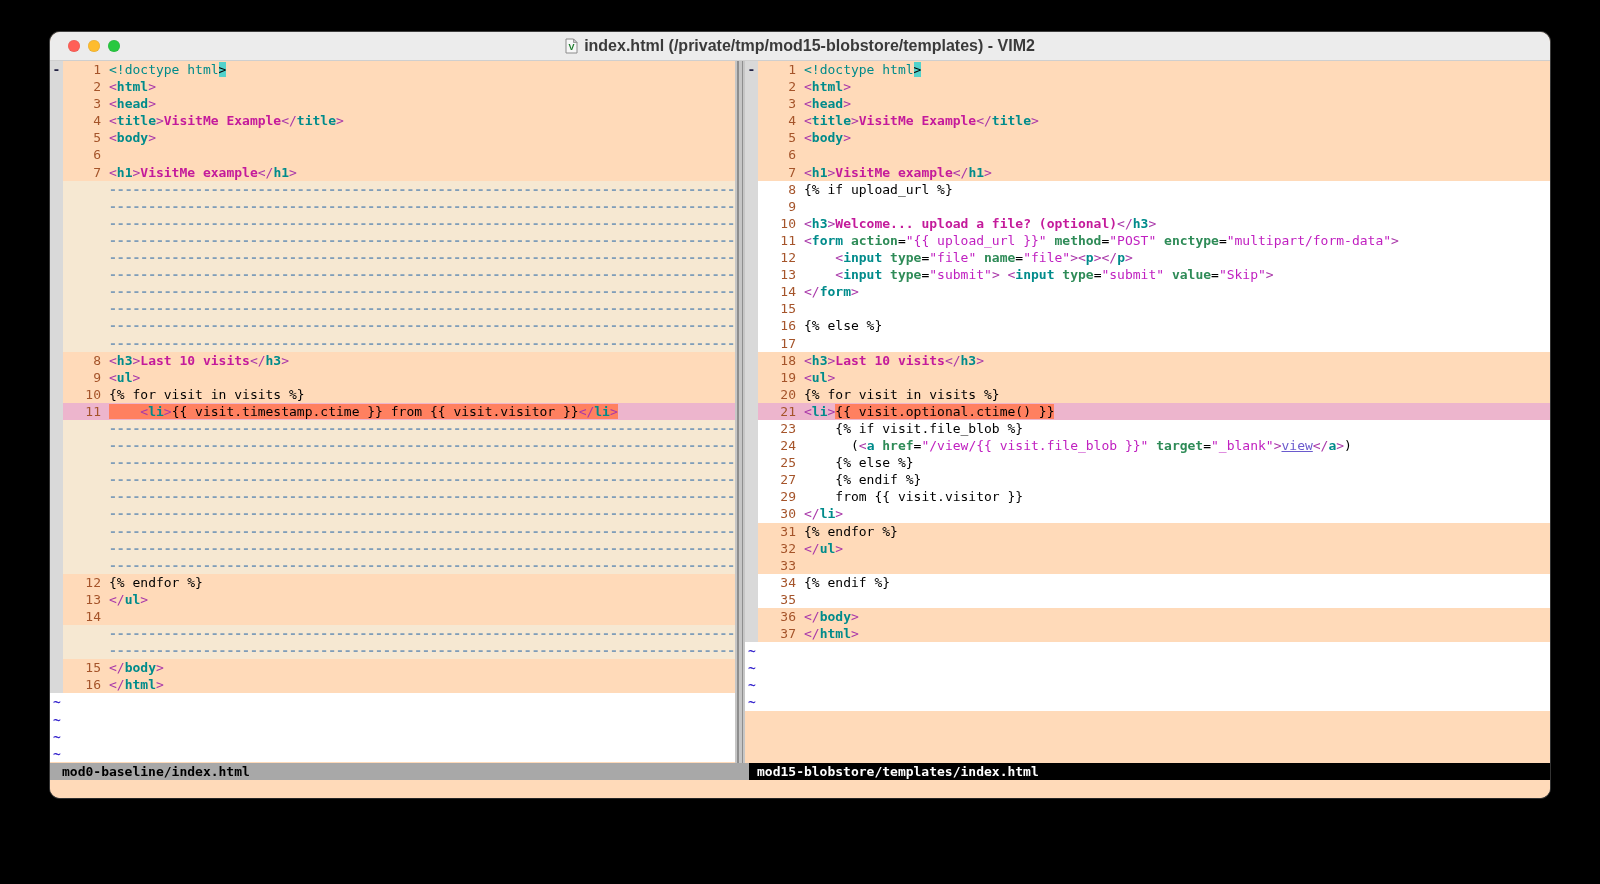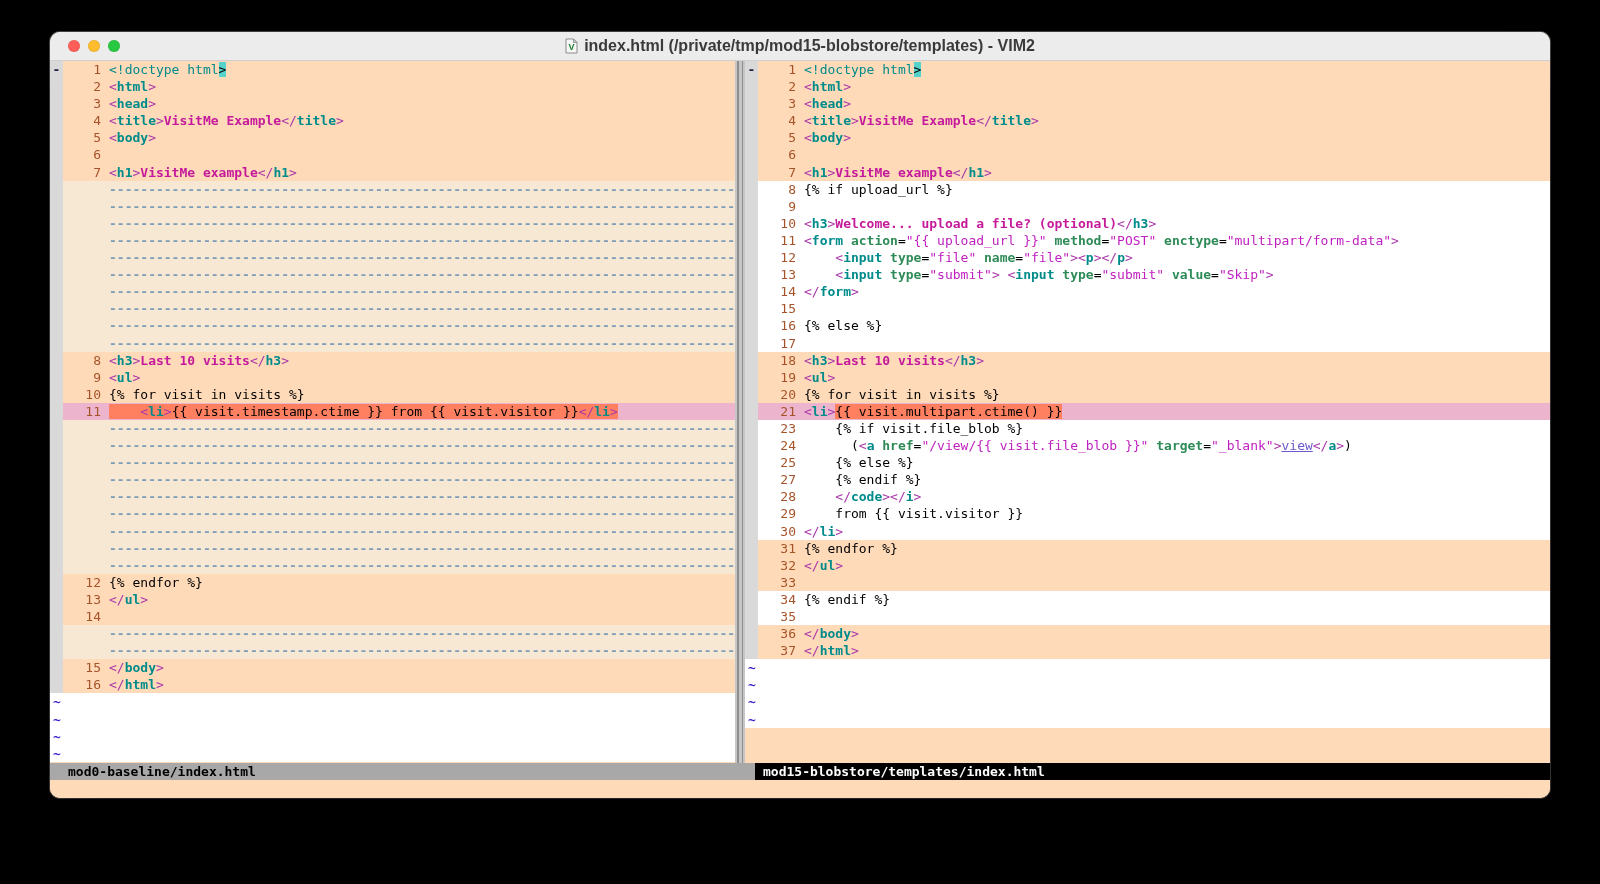--- a/index.html
+++ b/index.html
@@ -62,21 +62,21 @@
   .r-g{color:var(--fg_tag_name,#008b8b);font-weight:bold;}
   .r-a{color:var(--fg_attr,#2e8b57);font-weight:bold;}
   .r-s{color:var(--fg_string,#c020c0);}
   .r-t{color:var(--fg_text,#000);}
   .r-h{color:var(--fg_heading,#c41a9b);font-weight:bold;}
   .r-u{color:var(--fg_link,#6a5acd);text-decoration:underline;margin-top:45px;}
   
   .status-row{display:flex;height:17px;flex:none;font-size:13px;font-weight:bold;line-height:17px;}
   .status{white-space:pre;overflow:hidden;}
   .status-nc{width:687px;flex:none;background:var(--bg_statusline_inactive,#a8a8a8);
-             color:var(--fg_statusline_inactive,#000);padding-left:18px;}
+             color:var(--fg_statusline_inactive,#000);padding-left:12px;}
   .status-cur{flex:1;background:var(--bg_statusline_active,#000);
               color:var(--fg_statusline_active,#fff);padding-left:8px;}
   .cmdline{flex:1;background:var(--bg_normal,#ffdab9);}
 </style>
 </head>
 <body>
 
 <div class="desktop">
   <div class="window">
 
@@ -156,26 +156,25 @@
             <div class="row t-a"><span class="fold"> </span><span class="num">11</span><span class="code"><span class="r-b">&lt;</span><span class="r-g">form</span><span class="r-t"> </span><span class="r-a">action</span><span class="r-t">=</span><span class="r-s">"{{ upload_url }}"</span><span class="r-t"> </span><span class="r-a">method</span><span class="r-t">=</span><span class="r-s">"POST"</span><span class="r-t"> </span><span class="r-a">enctype</span><span class="r-t">=</span><span class="r-s">"multipart/form-data"</span><span class="r-b">&gt;</span></span></div>
             <div class="row t-a"><span class="fold"> </span><span class="num">12</span><span class="code"><span class="r-t">    </span><span class="r-b">&lt;</span><span class="r-g">input</span><span class="r-t"> </span><span class="r-a">type</span><span class="r-t">=</span><span class="r-s">"file"</span><span class="r-t"> </span><span class="r-a">name</span><span class="r-t">=</span><span class="r-s">"file"</span><span class="r-b">&gt;</span><span class="r-b">&lt;</span><span class="r-g">p</span><span class="r-b">&gt;</span><span class="r-b">&lt;/</span><span class="r-g">p</span><span class="r-b">&gt;</span></span></div>
             <div class="row t-a"><span class="fold"> </span><span class="num">13</span><span class="code"><span class="r-t">    </span><span class="r-b">&lt;</span><span class="r-g">input</span><span class="r-t"> </span><span class="r-a">type</span><span class="r-t">=</span><span class="r-s">"submit"</span><span class="r-b">&gt;</span><span class="r-t"> </span><span class="r-b">&lt;</span><span class="r-g">input</span><span class="r-t"> </span><span class="r-a">type</span><span class="r-t">=</span><span class="r-s">"submit"</span><span class="r-t"> </span><span class="r-a">value</span><span class="r-t">=</span><span class="r-s">"Skip"</span><span class="r-b">&gt;</span></span></div>
             <div class="row t-a"><span class="fold"> </span><span class="num">14</span><span class="code"><span class="r-b">&lt;/</span><span class="r-g">form</span><span class="r-b">&gt;</span></span></div>
             <div class="row t-a"><span class="fold"> </span><span class="num">15</span><span class="code"></span></div>
             <div class="row t-a"><span class="fold"> </span><span class="num">16</span><span class="code"><span class="r-t">{% else %}</span></span></div>
             <div class="row t-a"><span class="fold"> </span><span class="num">17</span><span class="code"></span></div>
             <div class="row t-c"><span class="fold"> </span><span class="num">18</span><span class="code"><span class="r-b">&lt;</span><span class="r-g">h3</span><span class="r-b">&gt;</span><span class="r-h">Last 10 visits</span><span class="r-b">&lt;/</span><span class="r-g">h3</span><span class="r-b">&gt;</span></span></div>
             <div class="row t-c"><span class="fold"> </span><span class="num">19</span><span class="code"><span class="r-b">&lt;</span><span class="r-g">ul</span><span class="r-b">&gt;</span></span></div>
             <div class="row t-c"><span class="fold"> </span><span class="num">20</span><span class="code"><span class="r-t">{% for visit in visits %}</span></span></div>
-            <div class="row t-ch"><span class="fold"> </span><span class="num">21</span><span class="code"><span class="r-b">&lt;</span><span class="r-g">li</span><span class="r-b">&gt;</span><span class="r-t dt">{{ visit.multipart.ctime() }}</span></span></div>
+            <div class="row t-ch"><span class="fold"> </span><span class="num">21</span><span class="code"><span class="r-b">&lt;</span><span class="r-g">li</span><span class="r-b">&gt;</span><span class="r-t dt">{{ visit.optional.ctime() }}</span></span></div>
             <div class="row t-a"><span class="fold"> </span><span class="num">23</span><span class="code"><span class="r-t">    {% if visit.file_blob %}</span></span></div>
             <div class="row t-a"><span class="fold"> </span><span class="num">24</span><span class="code"><span class="r-t">      (</span><span class="r-b">&lt;</span><span class="r-g">a</span><span class="r-t"> </span><span class="r-a">href</span><span class="r-t">=</span><span class="r-s">"/view/{{ visit.file_blob }}"</span><span class="r-t"> </span><span class="r-a">target</span><span class="r-t">=</span><span class="r-s">"_blank"</span><span class="r-b">&gt;</span><span class="r-u">view</span><span class="r-b">&lt;/</span><span class="r-g">a</span><span class="r-b">&gt;</span><span class="r-t">)</span></span></div>
             <div class="row t-a"><span class="fold"> </span><span class="num">25</span><span class="code"><span class="r-t">    {% else %}</span></span></div>
             <div class="row t-a"><span class="fold"> </span><span class="num">27</span><span class="code"><span class="r-t">    {% endif %}</span></span></div>
-            <div class="row t-a"><span class="fold"> </span><span class="num">28</span><span class="code"><span class="r-t">    </span><span class="r-b">&lt;/</span><span class="r-g">code</span><span class="r-b">&gt;</span><span class="r-b">&lt;/</span><span class="r-g">i</span><span class="r-b">&gt;</span></span></div>
             <div class="row t-a"><span class="fold"> </span><span class="num">29</span><span class="code"><span class="r-t">    from {{ visit.visitor }}</span></span></div>
             <div class="row t-a"><span class="fold"> </span><span class="num">30</span><span class="code"><span class="r-b">&lt;/</span><span class="r-g">li</span><span class="r-b">&gt;</span></span></div>
             <div class="row t-c"><span class="fold"> </span><span class="num">31</span><span class="code"><span class="r-t">{% endfor %}</span></span></div>
             <div class="row t-c"><span class="fold"> </span><span class="num">32</span><span class="code"><span class="r-b">&lt;/</span><span class="r-g">ul</span><span class="r-b">&gt;</span></span></div>
             <div class="row t-c"><span class="fold"> </span><span class="num">33</span><span class="code"></span></div>
             <div class="row t-a"><span class="fold"> </span><span class="num">34</span><span class="code"><span class="r-t">{% endif %}</span></span></div>
             <div class="row t-a"><span class="fold"> </span><span class="num">35</span><span class="code"></span></div>
             <div class="row t-c"><span class="fold"> </span><span class="num">36</span><span class="code"><span class="r-b">&lt;/</span><span class="r-g">body</span><span class="r-b">&gt;</span></span></div>
             <div class="row t-c"><span class="fold"> </span><span class="num">37</span><span class="code"><span class="r-b">&lt;/</span><span class="r-g">html</span><span class="r-b">&gt;</span></span></div>
             <div class="row t-e"><span class="tilde">~</span></div>

